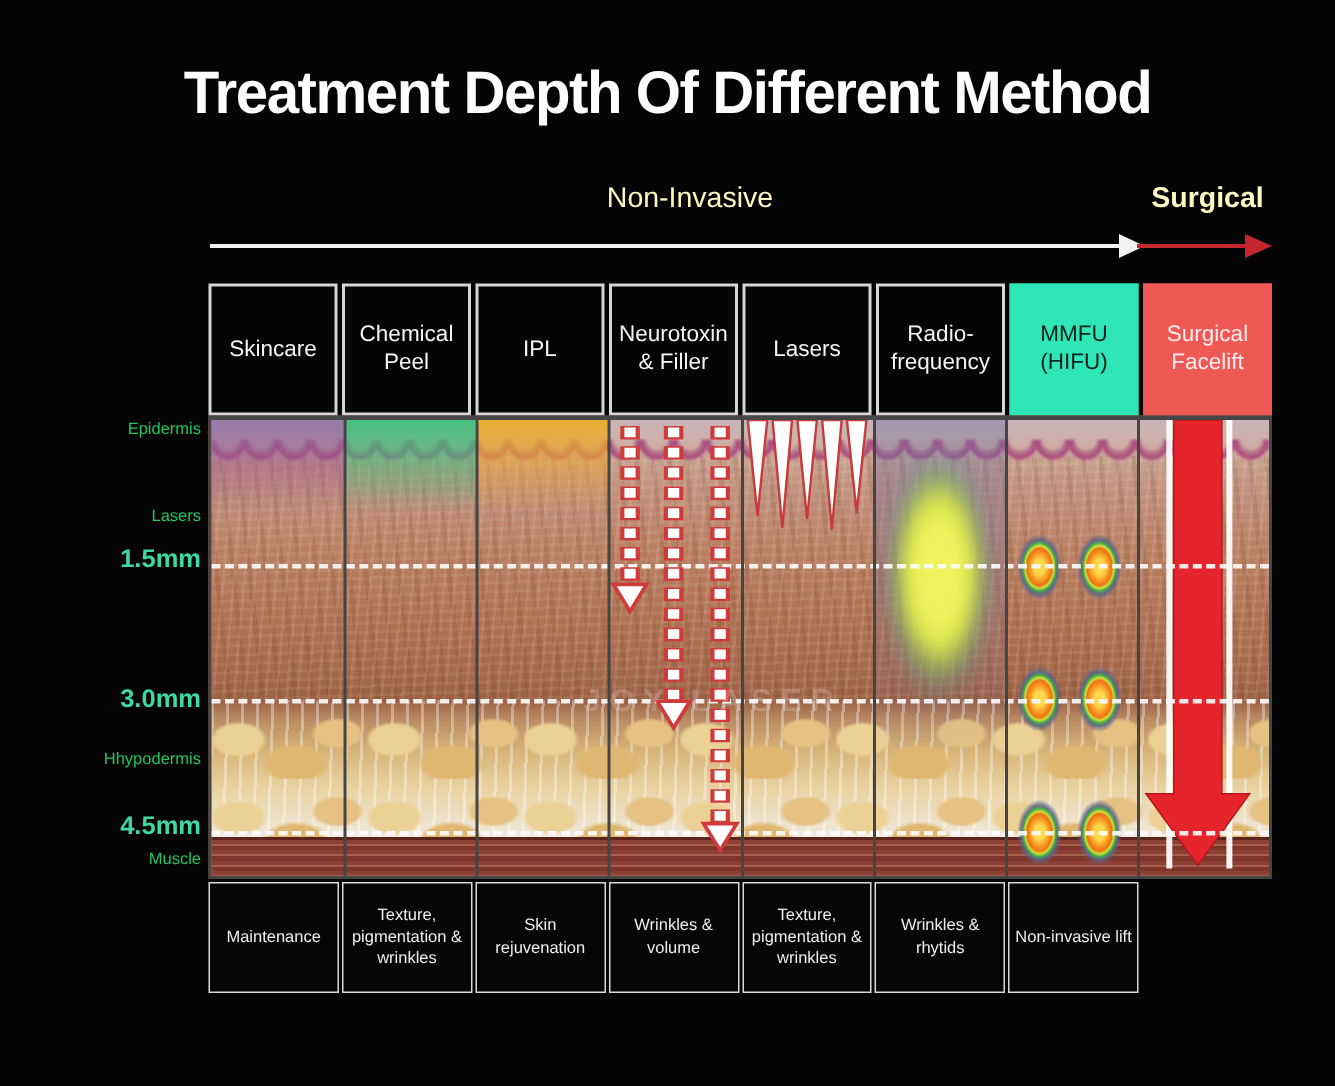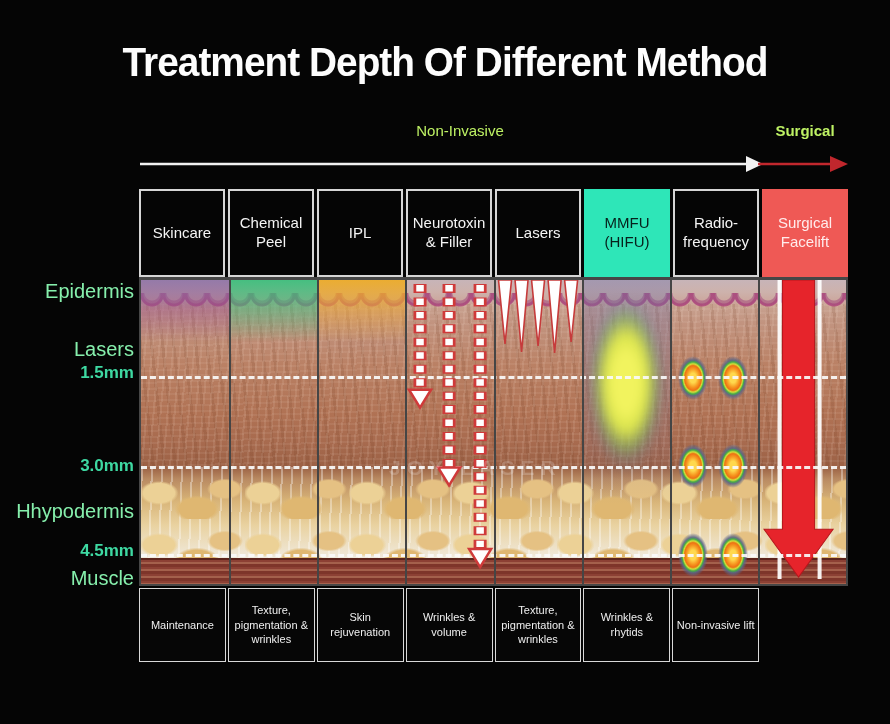--- a/index.html
+++ b/index.html
@@ -5,27 +5,27 @@
   html,body{margin:0;padding:0;background:#000;}
   .stage{
     position:relative;width:890px;height:724px;background:#050505;overflow:hidden;
     font-family:"Liberation Sans",sans-serif;color:#f2f2f2;
   }
   .title{
     position:absolute;left:0;top:40px;width:100%;text-align:center;
     font-size:40px;font-weight:bold;letter-spacing:-1px;color:#fdfdfd;
     transform:scaleX(.97);
   }
-  .axis-label{position:absolute;top:122px;font-size:15px;color:#bef264;}
+  .axis-label{position:absolute;top:122px;font-size:19px;color:#fef9c3;}
   .axis-label.ni{left:380px;width:160px;text-align:center;}
   .axis-label.sg{left:740px;width:130px;text-align:center;font-weight:bold;}
   .axis-arrow{position:absolute;left:138px;top:150px;}
 
   
-  .depth-label{position:absolute;left:0;width:134px;text-align:right;font-size:20px;color:#86efac;}
+  .depth-label{position:absolute;left:0;width:134px;text-align:right;font-size:11px;color:#22c55e;}
   .depth-label.mm{color:#3ed9a2;font-weight:bold;font-size:17px;}
 
   
   .hdr-row{
     position:absolute;left:139px;top:189px;width:709px;height:88px;
     display:grid;grid-template-columns:repeat(8,1fr);gap:3px;box-sizing:border-box;
   }
   .hdr-cell{
     background:#050505;border:2px solid #d6d6d6;box-sizing:border-box;
     display:flex;align-items:center;justify-content:center;text-align:center;
@@ -125,22 +125,22 @@
   <span class="depth-label" style="top:500px">Hhypodermis</span>
   <span class="depth-label mm" style="top:541px">4.5mm</span>
   <span class="depth-label" style="top:567px">Muscle</span>
 
   <div class="hdr-row">
     <div class="hdr-cell">Skincare</div>
     <div class="hdr-cell">Chemical Peel</div>
     <div class="hdr-cell">IPL</div>
     <div class="hdr-cell">Neurotoxin &amp; Filler</div>
     <div class="hdr-cell">Lasers</div>
+    <div class="hdr-cell">Radio-frequency</div>
     <div class="hdr-cell teal">MMFU (HIFU)</div>
-    <div class="hdr-cell">Radio-frequency</div>
     <div class="hdr-cell red">Surgical Facelift</div>
   </div>
 
   <div class="illus">
     <div class="layer epidermis"></div>
     <div class="layer derm"></div>
     <div class="layer fat"></div>
     <div class="layer muscle"></div>
     <div class="epi-wave"></div>
 

